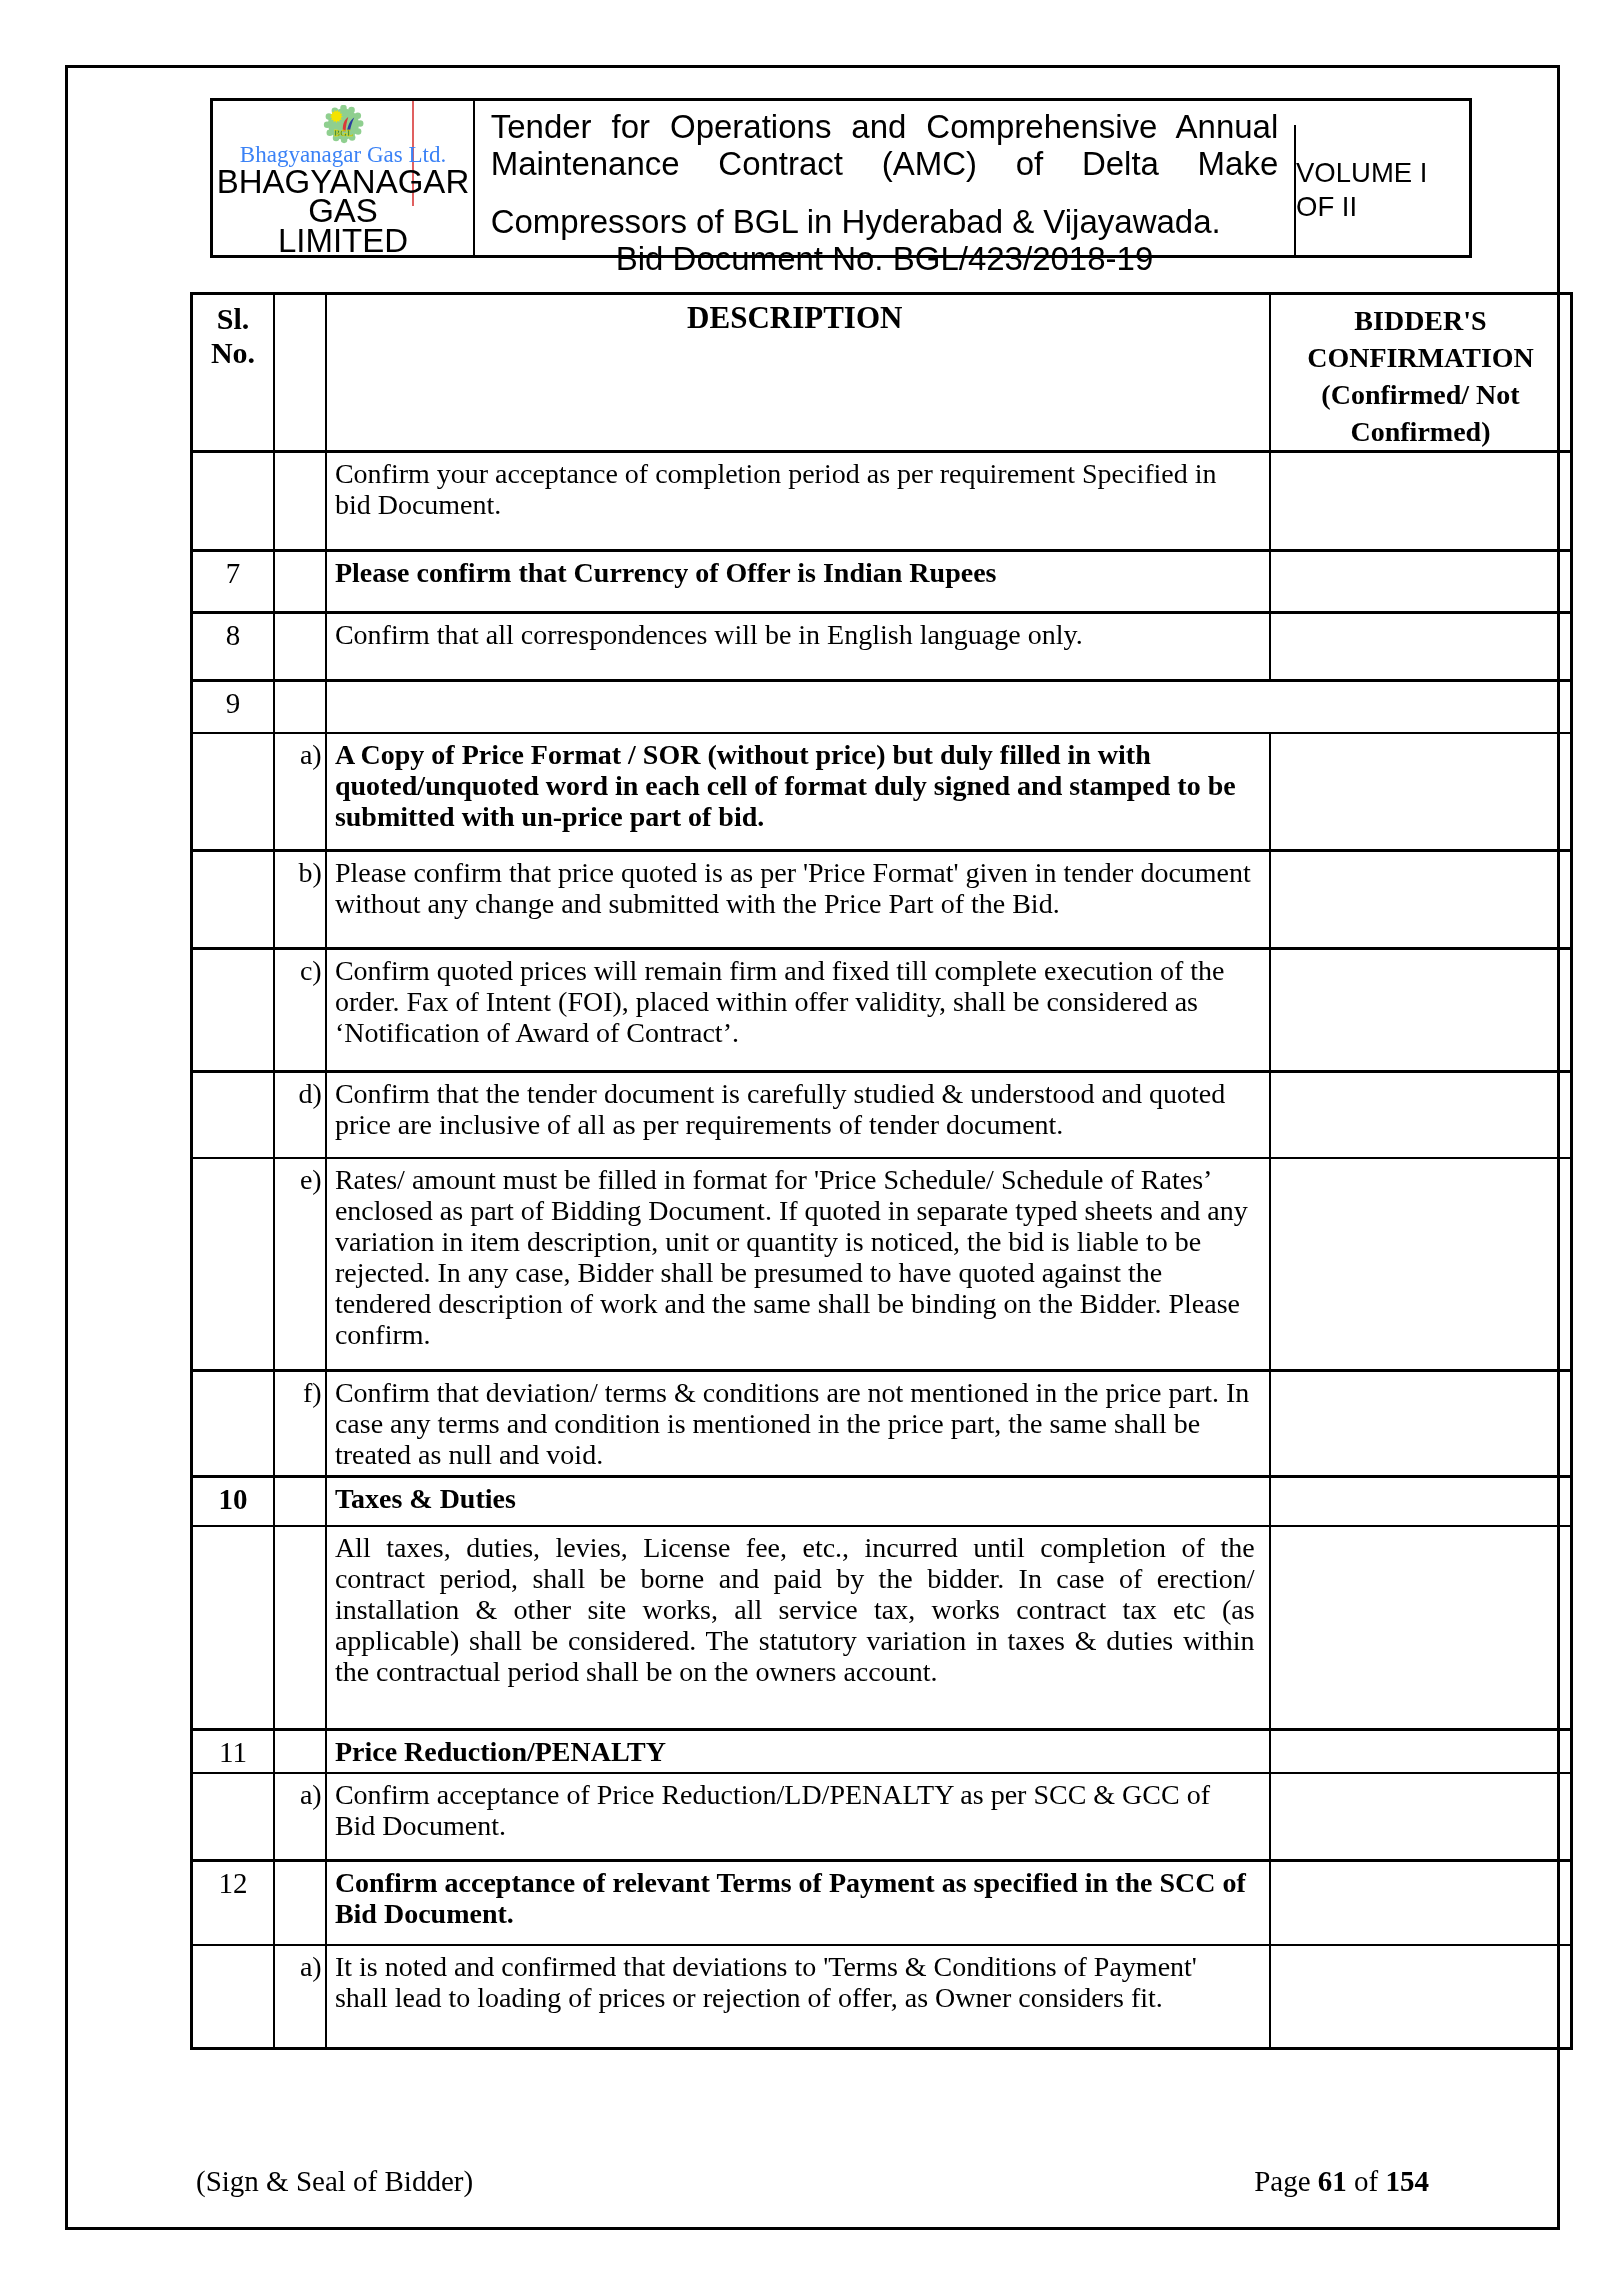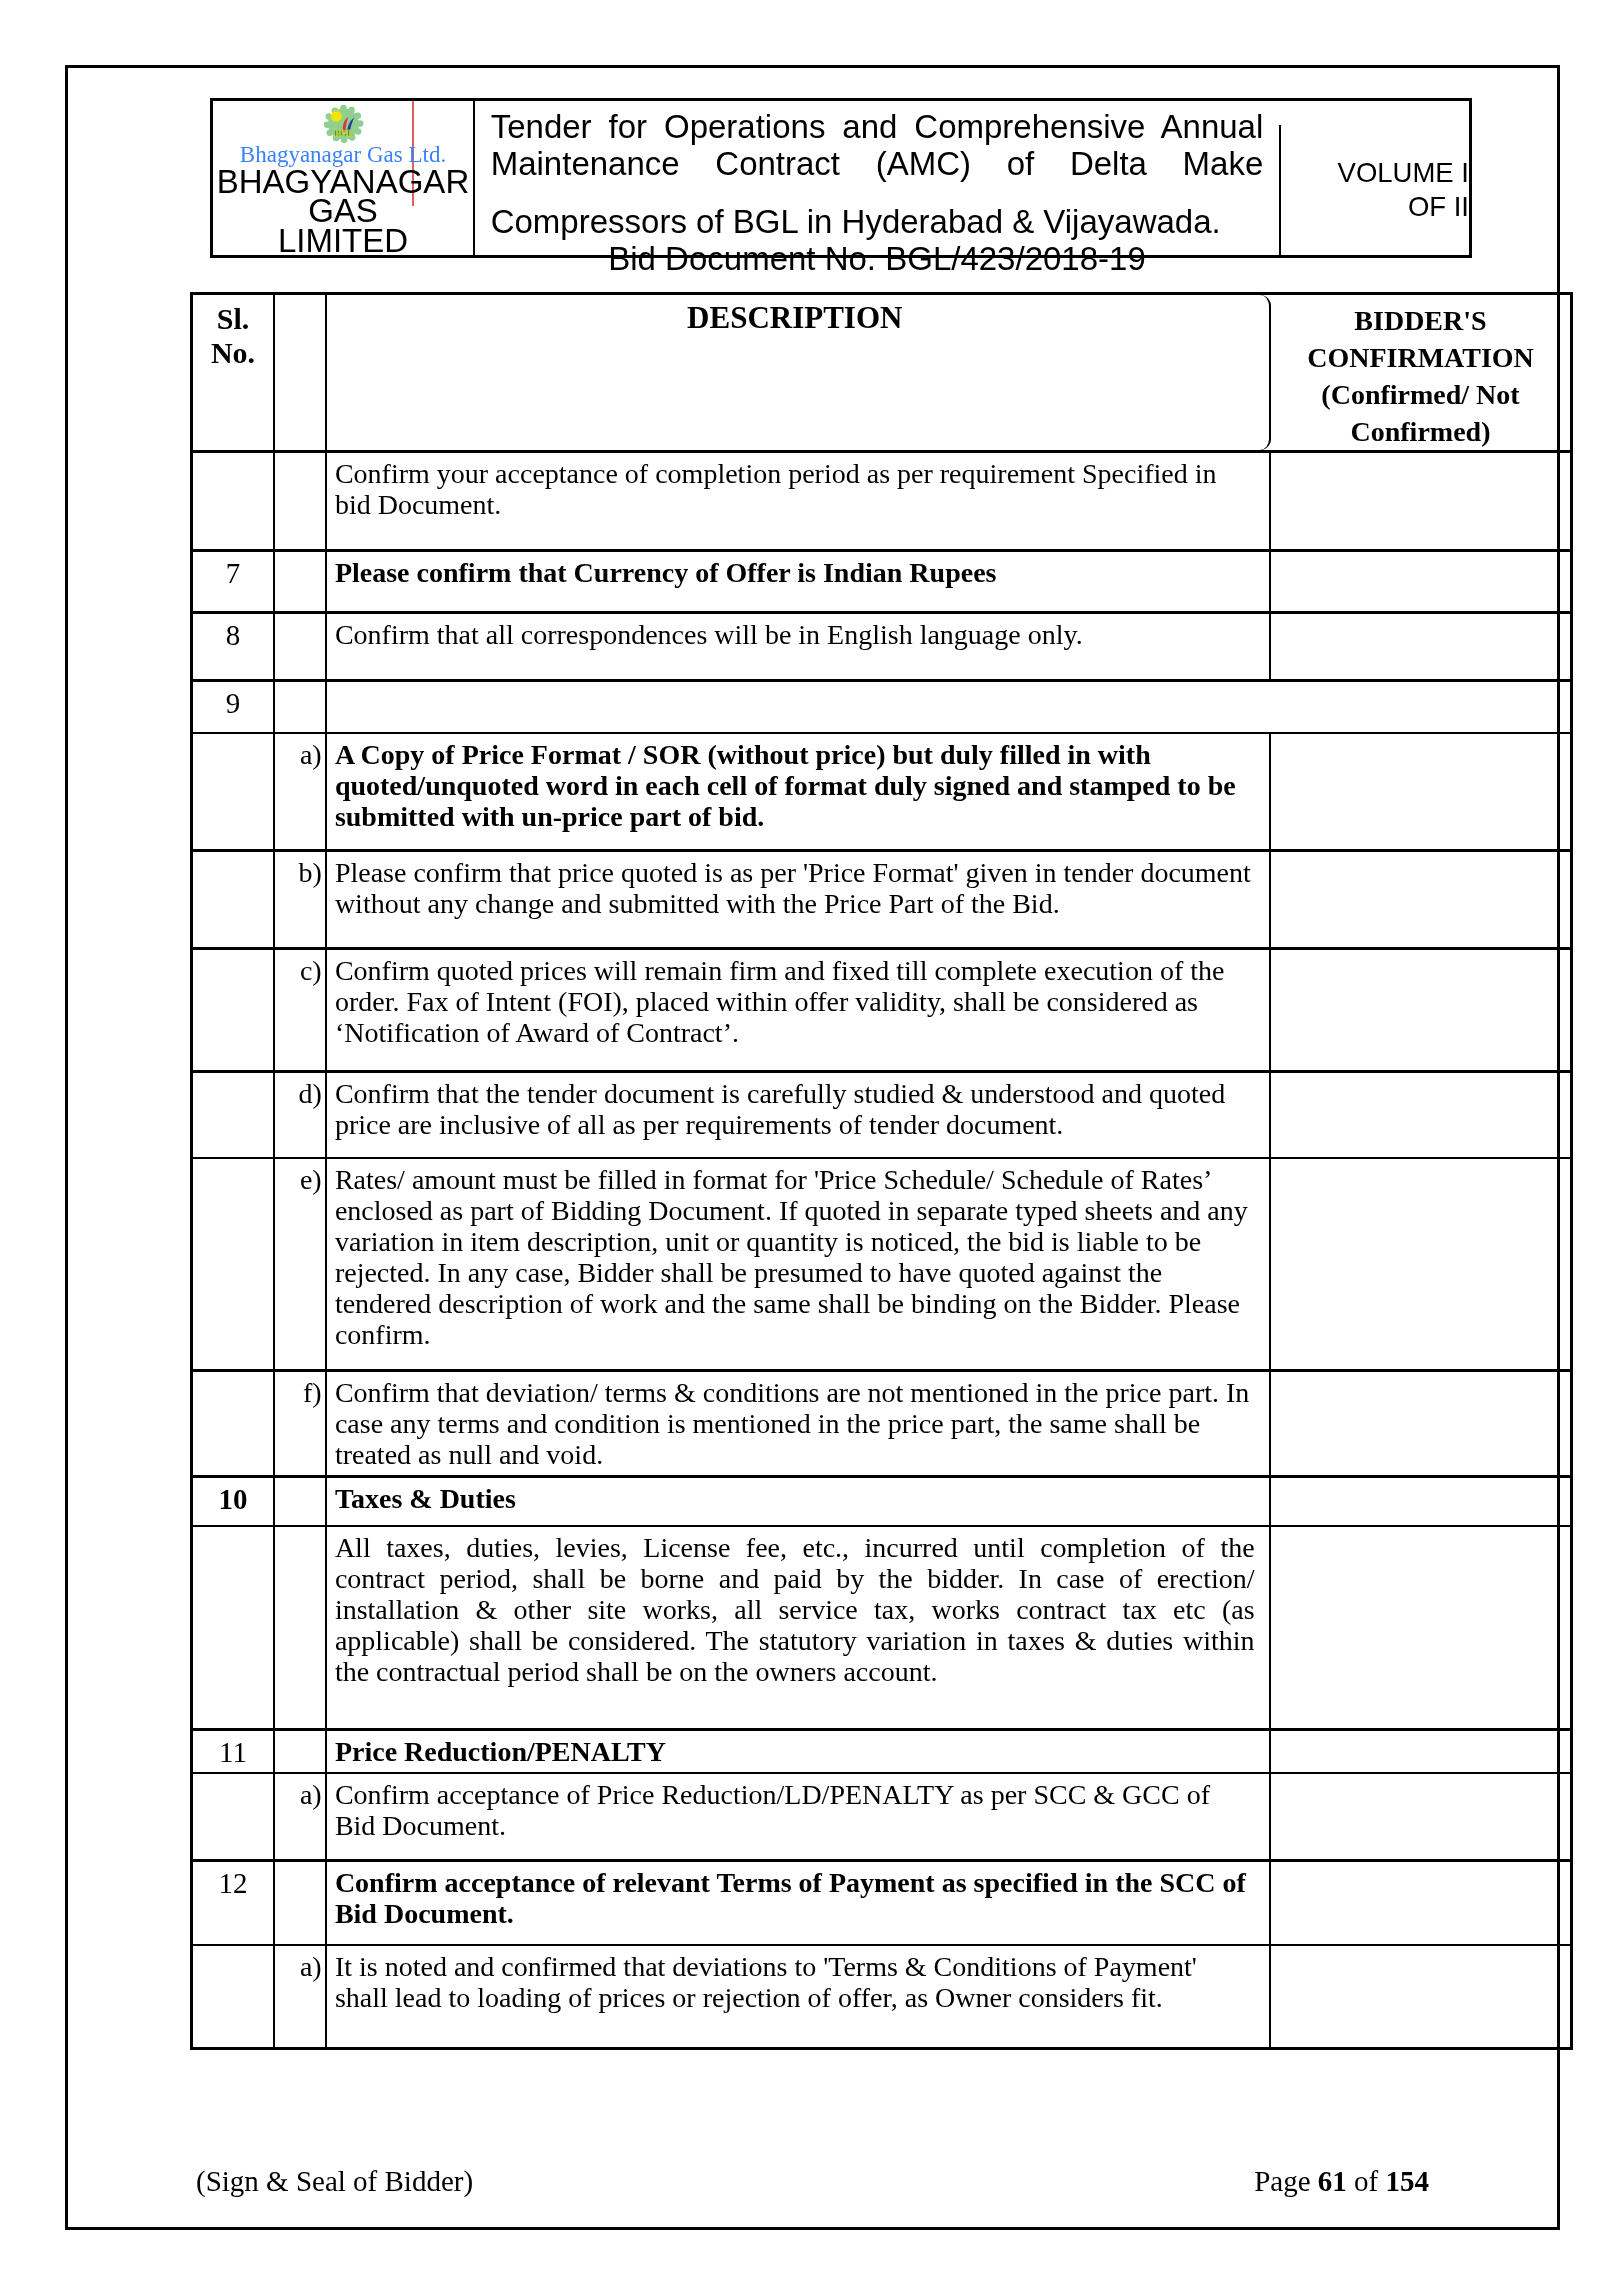--- a/index.html
+++ b/index.html
@@ -12,22 +12,22 @@
   .hdr{position:absolute;left:210px;top:98px;width:1262px;height:160px;
        border:3.3px solid #000;display:flex;box-sizing:border-box;}
   .hdr-logo{width:262px;border-right:2.6px solid #000;box-sizing:border-box;
        display:flex;flex-direction:column;align-items:center;justify-content:flex-start;
        position:relative;padding-top:3.9px;}
   .hdr-title{flex:1;box-sizing:border-box;padding:6.5px 15.7px 0 15.7px;
        font-family:"Liberation Sans", sans-serif;font-size:33px;line-height:37px;}
   .hdr-title .jl{text-align:justify;text-align-last:justify;}
   .hdr-title .ll{text-align:left;margin-top:21px;}
   .hdr-title .cl{text-align:center;}
-  .hdr-vol{width:190px;border-left:2.6px solid #000;box-sizing:border-box;
-       display:flex;flex-direction:column;align-items:flex-end;justify-content:center;
+  .hdr-vol{width:175px;border-left:2.6px solid #000;box-sizing:border-box;
+       display:flex;flex-direction:column;align-items:flex-start;justify-content:center;
        font-family:"Liberation Sans", sans-serif;font-size:27.5px;line-height:34px;margin-top:24px;}
   .logo-sub{font-size:23px;font-weight:normal;color:#3b82f6;line-height:18.3px;margin-top:-1.3px;}
   .logo-company{font-family:"Liberation Sans", sans-serif;font-size:33px;line-height:29.4px;
        text-align:center;margin-top:2.6px;}
   .red-line{position:absolute;left:412px;top:101px;width:2px;height:105px;background:#e06060;}
 
   
   .tbl{position:absolute;left:190px;top:292px;width:1383px;border:3.9px solid #000;
        box-sizing:border-box;}
   .row{display:flex;align-items:stretch;box-sizing:border-box;}
@@ -38,21 +38,21 @@
       text-align:center;font-size:29px;padding-top:5.2px;flex-shrink:0;}
   .c2{width:52px;border-right:2.6px solid #000;box-sizing:border-box;
       text-align:right;font-size:28px;padding:5.2px 3.3px 0 0;flex-shrink:0;}
   .c3{flex:1;border-right:2.6px solid #000;box-sizing:border-box;
       font-size:28px;line-height:31px;padding:5.2px 14.4px 5.2px 7.9px;}
   .c4{width:299px;box-sizing:border-box;flex-shrink:0;}
   .row.b .c3{font-weight:bold;}
   .row.bsl .c1{font-weight:bold;}
   .row.just .c3{text-align:justify;}
   .thead .c1{font-weight:bold;font-size:30px;line-height:34px;padding-top:6.5px;}
-  .thead .c3{font-weight:bold;font-size:31px;text-align:center;padding-top:6.5px;border-radius:11px;}
+  .thead .c3{font-weight:bold;font-size:31px;text-align:center;padding-top:6.5px;}
   .thead .c4{font-weight:bold;font-size:28px;line-height:37px;text-align:center;padding:6.5px 9.2px 0 9.2px;}
 
   
   .foot-left{position:absolute;left:196px;top:2165px;font-size:29px;}
   .foot-right{position:absolute;right:194px;top:2165px;font-size:29px;}
   .foot-right b{font-weight:bold;}
 </style>
 </head>
 <body>
 

